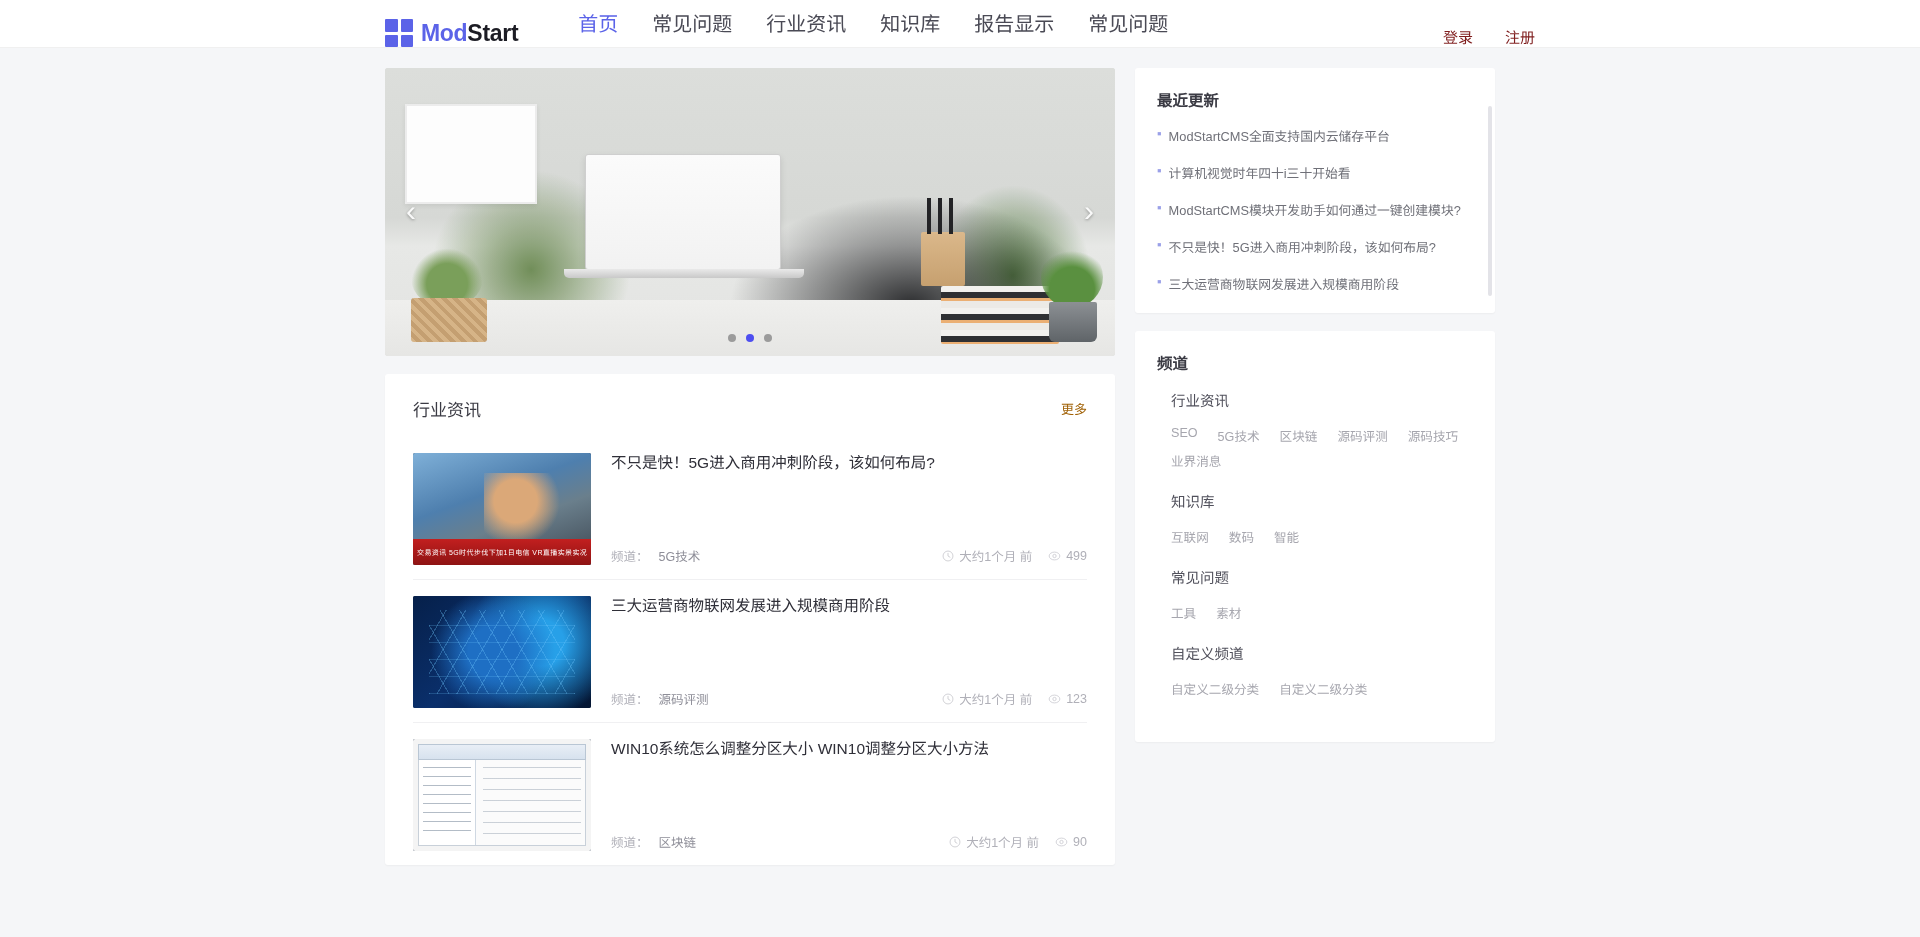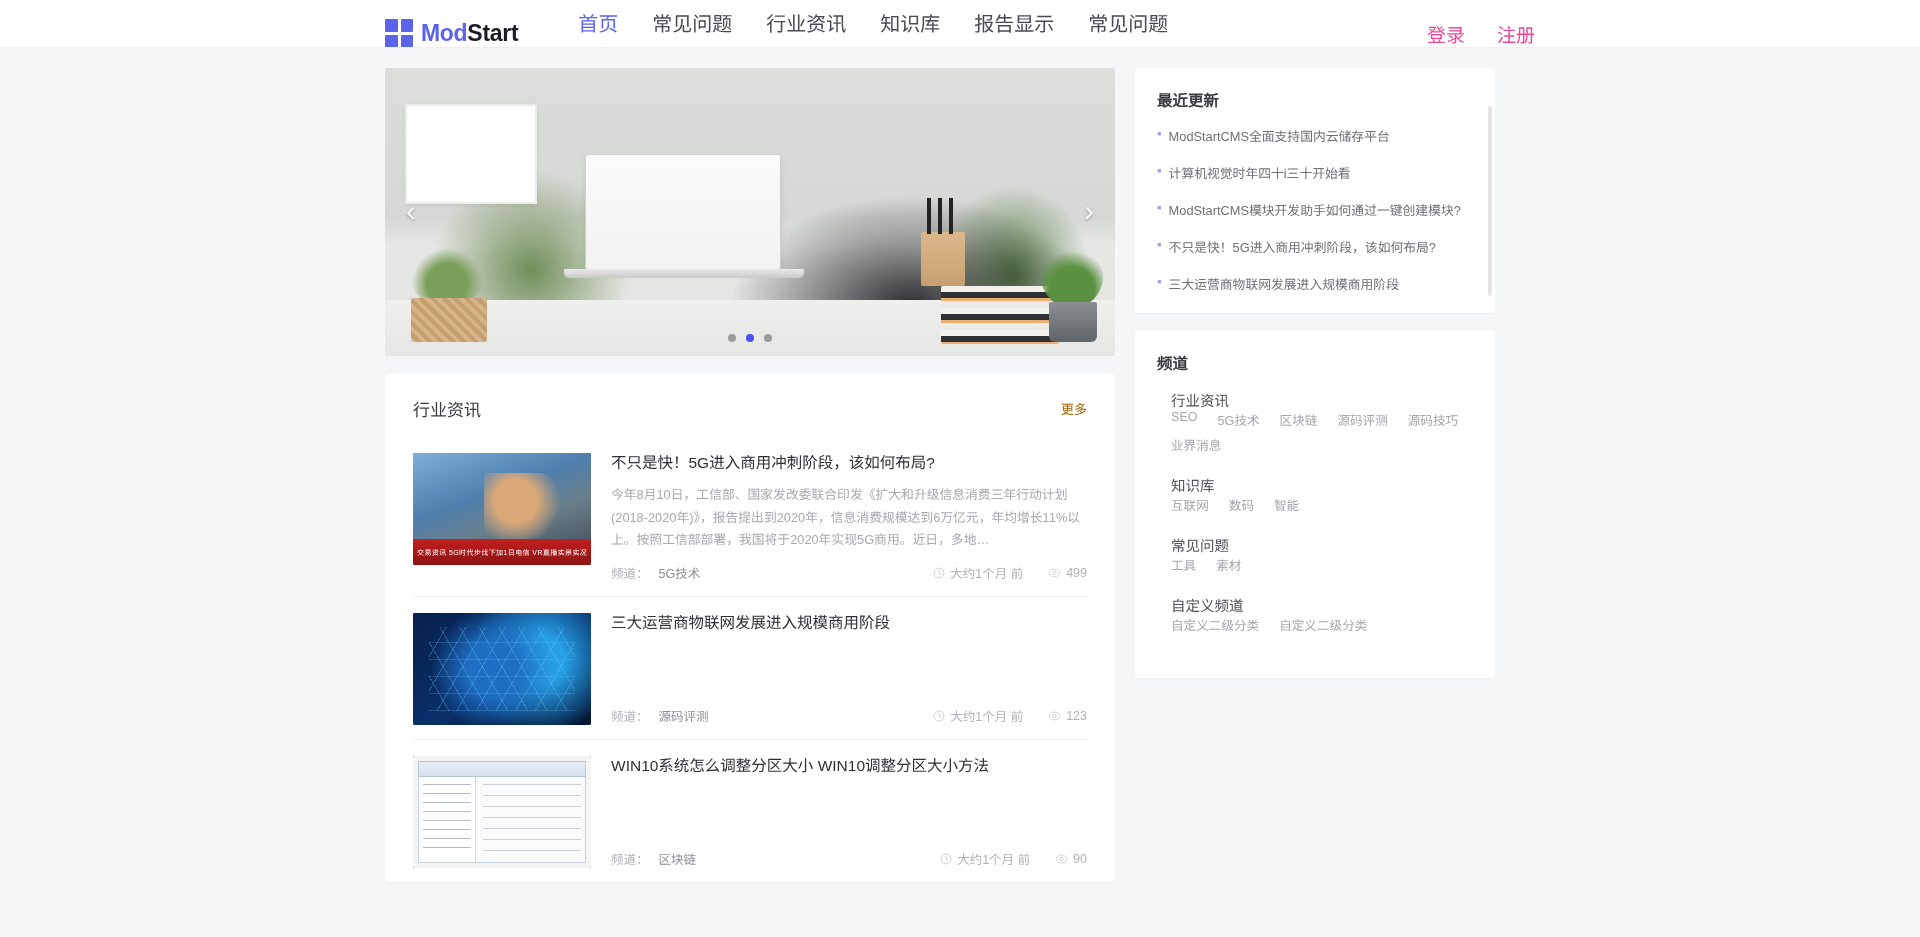--- a/index.html
+++ b/index.html
@@ -67,22 +67,22 @@
   }
   .nav-item.active { color: #5b63e8; }
 
   .header-right {
     margin-left: auto;
     display: flex;
     align-items: center;
     gap: 32px;
   }
   .header-right a {
-    font-size: 19px;
-    color: #ec4899;
+    font-size: 15px;
+    color: #7f1d1d;
     text-decoration: none;
     white-space: nowrap;
     cursor: pointer;
   }
 
   
   .page {
     width: 1150px;
     margin: 0 auto;
     padding-top: 20px;
@@ -365,21 +365,21 @@
     font-size: 12.5px;
     color: #b0b0b8;
     margin-top: auto;
   }
   .meta-channel-label { color: #b0b0b8; }
   .meta-channel-name { color: #8e8e98; margin-left: 10px; cursor: pointer; }
   .meta-right {
     margin-left: auto;
     display: flex;
     align-items: center;
-    gap: 25px;
+    gap: 16px;
   }
   .meta-unit { display: flex; align-items: center; gap: 5px; }
   .meta-icon { display: inline-flex; opacity: 0.75; }
 
   
   .side-card { padding: 20px 22px 18px 22px; position: relative; }
   .side-title {
     font-size: 15.5px;
     color: #3b3b44;
     font-weight: bold;
@@ -422,21 +422,21 @@
   .channel-name {
     font-size: 14.5px;
     color: #51515c;
     margin: 0 0 10px 14px;
     cursor: pointer;
   }
   .channel-tags {
     display: flex;
     flex-wrap: wrap;
     gap: 6px 20px;
-    margin: 0 0 20px 14px;
+    margin: 16px 0 20px 14px;
   }
   .channel-tag {
     font-size: 12.6px;
     color: #a6a6ae;
     text-decoration: none;
     cursor: pointer;
   }
 </style>
 </head>
 <body>
@@ -501,21 +501,20 @@
         <a class="list-more">更多</a>
       </div>
 
       <div class="article">
         <div class="thumb">
           <div class="thumb-news"></div>
           <div class="thumb-band">交易资讯  5G时代步伐下加1日电信 VR直播实景实况</div>
         </div>
         <div class="article-body">
           <a class="article-title">不只是快！5G进入商用冲刺阶段，该如何布局?</a>
-          <div class="article-desc">今年8月10日，工信部、国家发改委联合印发《扩大和升级信息消费三年行动计划(2018-2020年)》，报告提出到2020年，信息消费规模达到6万亿元，年均增长11%以上。按照工信部部署，我国将于2020年实现5G商用。近日，多地…</div>
           <div class="article-meta">
             <span class="meta-channel-label">频道：</span>
             <a class="meta-channel-name">5G技术</a>
             <span class="meta-right">
               <span class="meta-unit">
                 <span class="meta-icon">
                   <svg width="12" height="12" viewBox="0 0 16 16">
                       <circle cx="8" cy="8" r="6.6" fill="none" stroke="#b6b6be" stroke-width="1.1"></circle>
                       <path d="M8 4.4V8l2.6 1.6" fill="none" stroke="#b6b6be" stroke-width="1.1" stroke-linecap="round"></path>
                     </svg>

